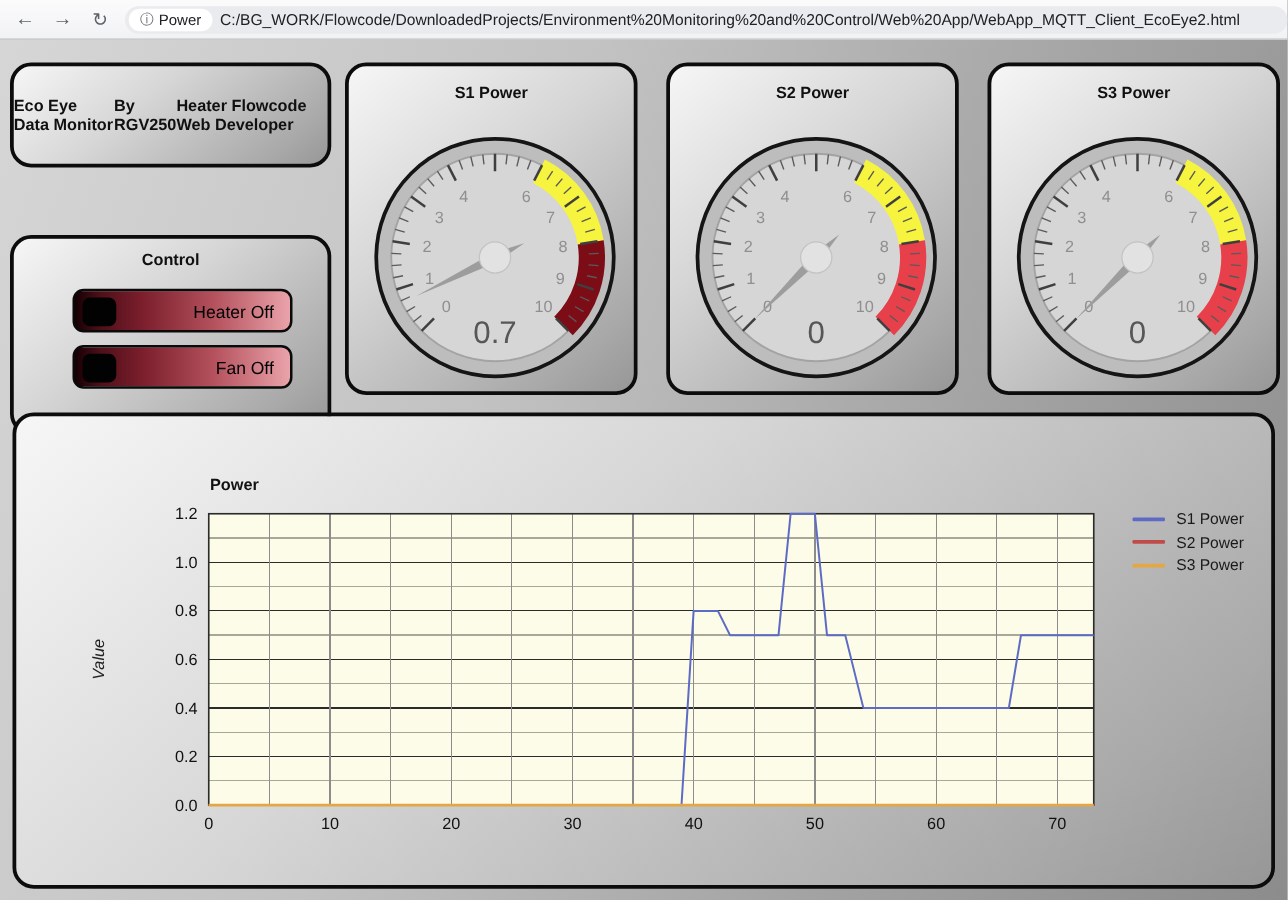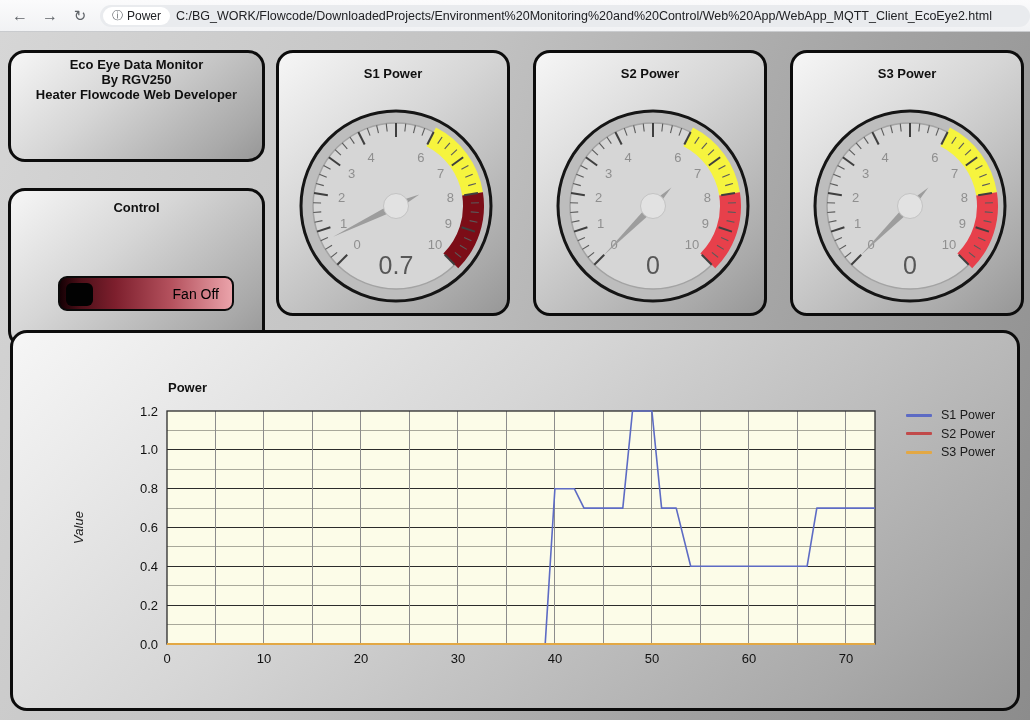--- a/index.html
+++ b/index.html
@@ -23,22 +23,22 @@
   .file-chip .i-ico { font-size:11px; color:#5f6368; }
   .url-text { margin-left:6px; font-size:12.5px; color:#202124; white-space:nowrap; overflow:hidden; }
 
   
   .page { position:absolute; left:0; top:32px; width:1030px; height:688px;
           background:linear-gradient(110deg,#d6d6d6 0%,#c2c2c2 38%,#a3a3a3 70%,#8c8c8c 100%); }
 
   .panel { position:absolute; border:3px solid #0c0c0c; border-radius:17px;
            background:linear-gradient(140deg,#f6f6f6 0%,#d6d6d6 40%,#a9a9a9 85%,#979797 100%); }
 
-  .info-panel { left:8px; top:18px; width:257px; height:112px;
-                display:flex; flex-direction:column; justify-content:flex-start; align-items:center; padding:4px 0; }
+  .info-panel { left:8px; top:18px; width:257px; height:84px;
+                display:flex; flex-direction:row; justify-content:flex-start; align-items:center; padding:4px 0; }
   .info-line { font-size:13px; font-weight:bold; color:#101010; }
 
   .control-panel { left:8px; top:156px; width:257px; height:160px; }
   .control-title { text-align:center; padding-top:9px; font-size:13px; font-weight:bold; color:#101010; }
   .ctl-btn { position:absolute; left:47px; width:176px; height:35px; border:2px solid #0a0a0a; border-radius:9px;
              background:linear-gradient(90deg,#150004 0%,#4e1019 12%,#7d1f2d 32%,#b5525e 65%,#eaa3aa 100%);
              display:flex; align-items:center; justify-content:flex-end; padding-right:13px; cursor:pointer; }
   .ctl-btn .toggle-square { position:absolute; left:6px; top:5px; width:27px; height:23px;
                             background:#020202; border-radius:6px; }
   .ctl-btn .ctl-label { font-size:14px; color:#000; }
@@ -80,20 +80,24 @@
   <div class="page">
 
     <div class="panel info-panel">
       <div class="info-line">Eco Eye Data Monitor</div>
       <div class="info-line">By RGV250</div>
       <div class="info-line">Heater Flowcode Web Developer</div>
     </div>
 
     <div class="panel control-panel">
       <div class="control-title">Control</div>
+      <div class="ctl-btn btn-heater">
+        <span class="toggle-square"></span>
+        <span class="ctl-label">Heater Off</span>
+      </div>
       <div class="ctl-btn btn-fan">
         <span class="toggle-square"></span>
         <span class="ctl-label">Fan Off</span>
       </div>
     </div>
 
     <div class="panel gauge-panel gp-1">
       <div class="gauge-title">S1 Power</div>
       <svg class="gauge-svg" width="200" height="200" viewBox="0 0 200 200">
           <circle cx="100" cy="100" r="95" fill="#bdbdbd" stroke="#151515" stroke-width="3"></circle>

